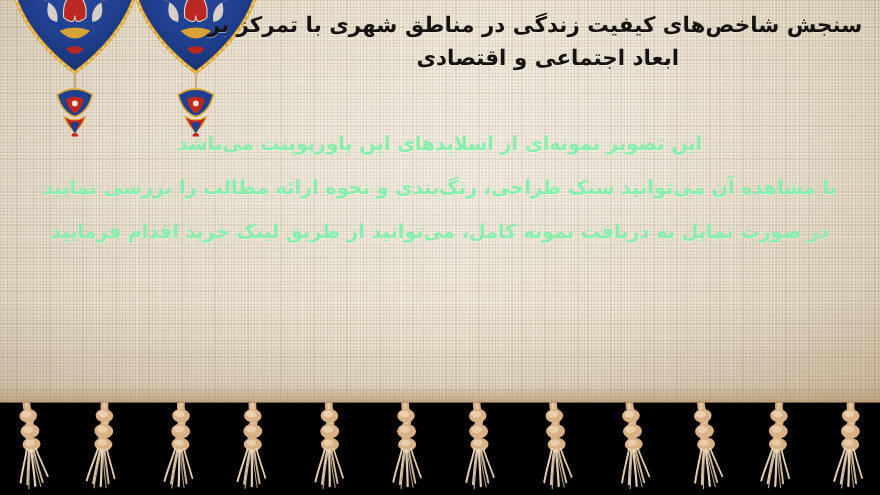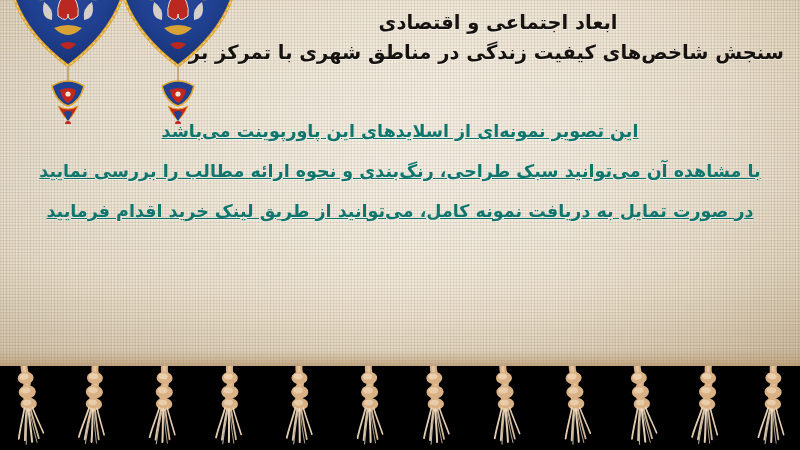--- a/index.html
+++ b/index.html
@@ -93,26 +93,25 @@
     font-weight:700;
     letter-spacing:0px;
     text-shadow:0 1px 0 rgba(255,255,255,.45);
   }
   .title-block .tl{display:block;white-space:nowrap;}
   .title-block .tl2{text-align:center;}
 
   .body-block{
     position:absolute;top:112px;right:22px;width:756px;
     text-align:center;
-    color:#0f766e;
+    color:#86efac;
     font-size:17.5px;
     line-height:2.28;
     font-weight:600;
     text-shadow:0 1px 0 rgba(255,255,255,.40);
-    text-decoration:underline;
   }
   .body-block .bl{display:block;white-space:nowrap;}
 
   
   .fringe-area{
     position:absolute;left:0;top:366px;width:800px;height:84px;
     background:#000;
   }
   .tassel{position:absolute;top:0;width:44px;height:84px;}
 </style>
@@ -194,22 +193,22 @@
         <path d="M52 136 q8 -4 16 0 q-2 10 -8 13 q-6 -3 -8 -13 Z" fill="#c1271d"></path>
         <circle cx="60" cy="140" r="2.6" fill="#f2e6cf"></circle>
         <path d="M50 152 q10 6 20 0 q-6 12 -10 14 q-4 -2 -10 -14 Z" fill="#c1271d" stroke="#e0a732" stroke-width="1"></path>
         <path d="M56 158 q4 -2 8 0 q-2 7 -4 9 q-2 -2 -4 -9 Z" fill="#1f3f8f"></path>
         <circle cx="60" cy="170" r="3" fill="#c1271d"></circle>
       </g>
     </svg>
   </div>
 
   <div class="title-block">
+    <span class="tl">سنجش شاخص‌های کیفیت زندگی در مناطق شهری با تمرکز بر</span>
     <span class="tl tl2">ابعاد اجتماعی و اقتصادی</span>
-    <span class="tl">سنجش شاخص‌های کیفیت زندگی در مناطق شهری با تمرکز بر</span>
   </div>
 
   <div class="body-block">
     <span class="bl">این تصویر نمونه‌ای از اسلایدهای این پاورپوینت می‌باشد</span>
     <span class="bl">با مشاهده آن می‌توانید سبک طراحی، رنگ‌بندی و نحوه ارائه مطالب را بررسی نمایید</span>
     <span class="bl">در صورت تمایل به دریافت نمونه کامل، می‌توانید از طریق لینک خرید اقدام فرمایید</span>
   </div>
 
   <div class="fringe-area">
       <div class="tassel" style="left: 6px;">

